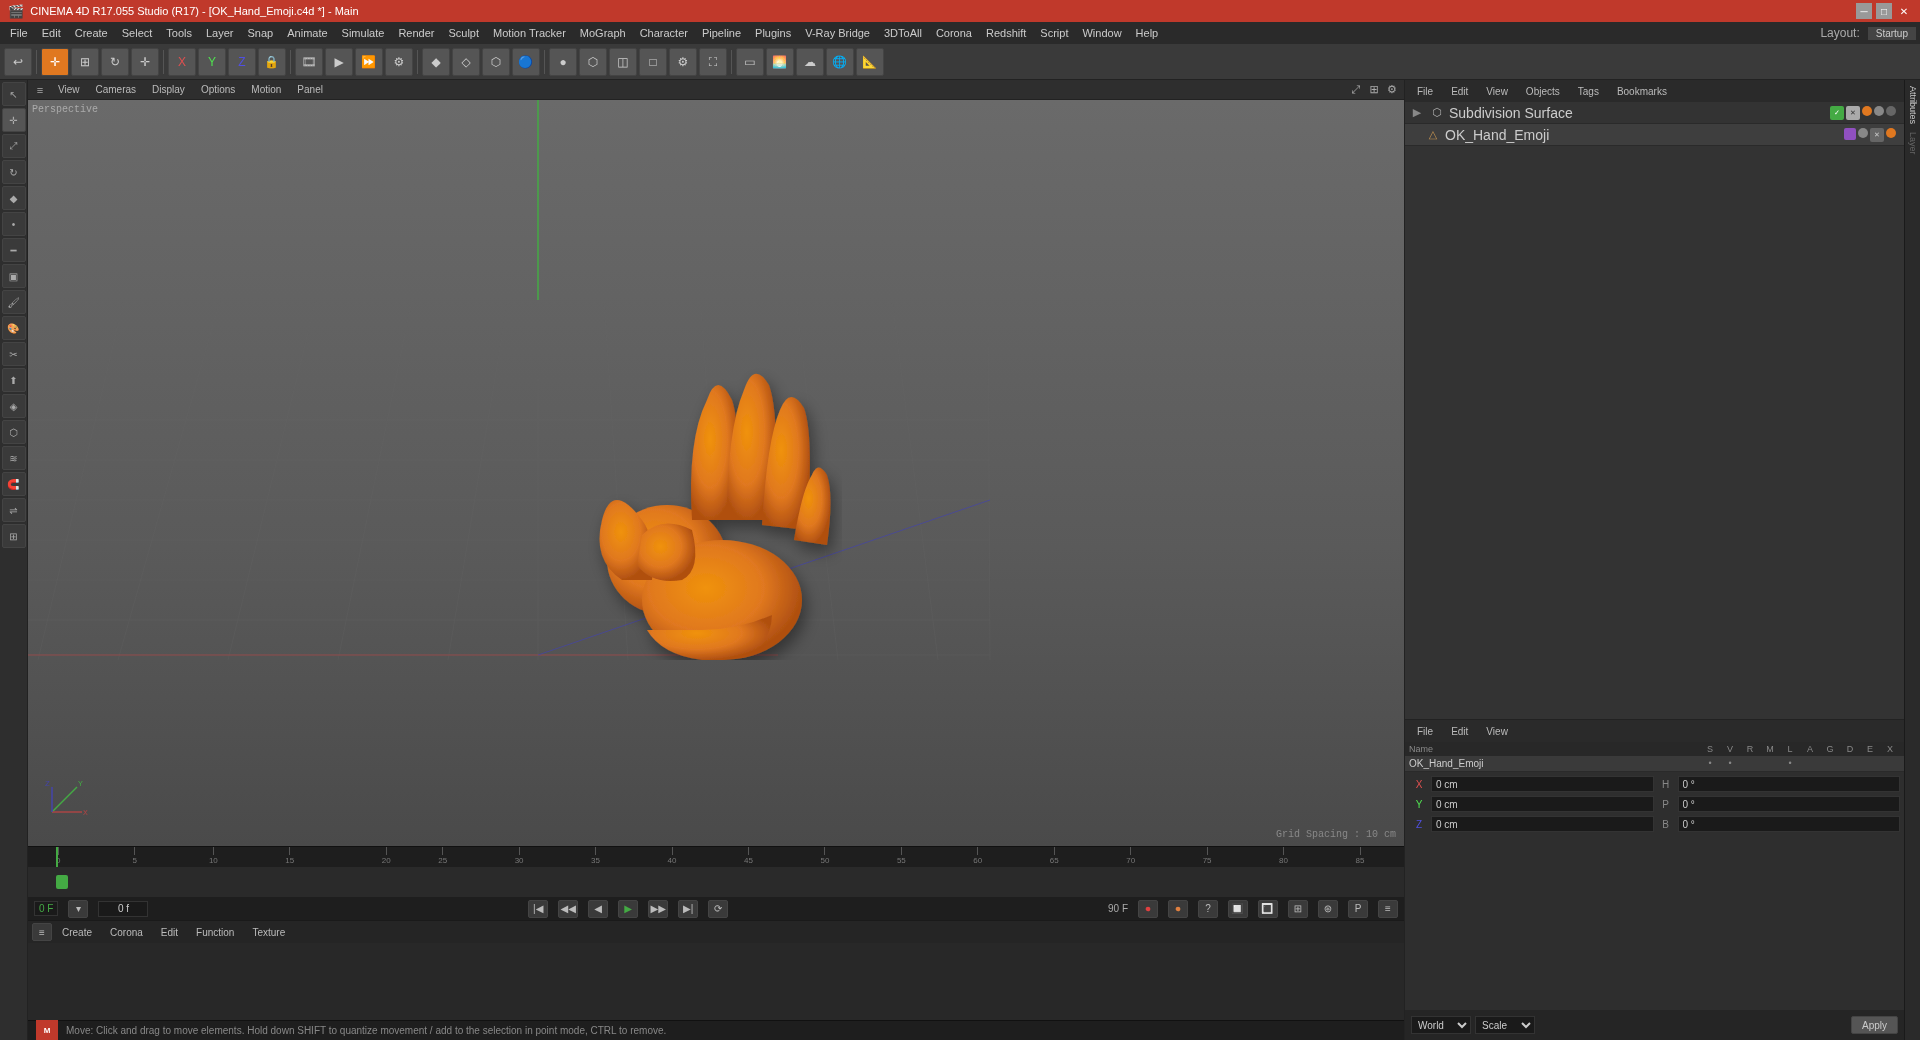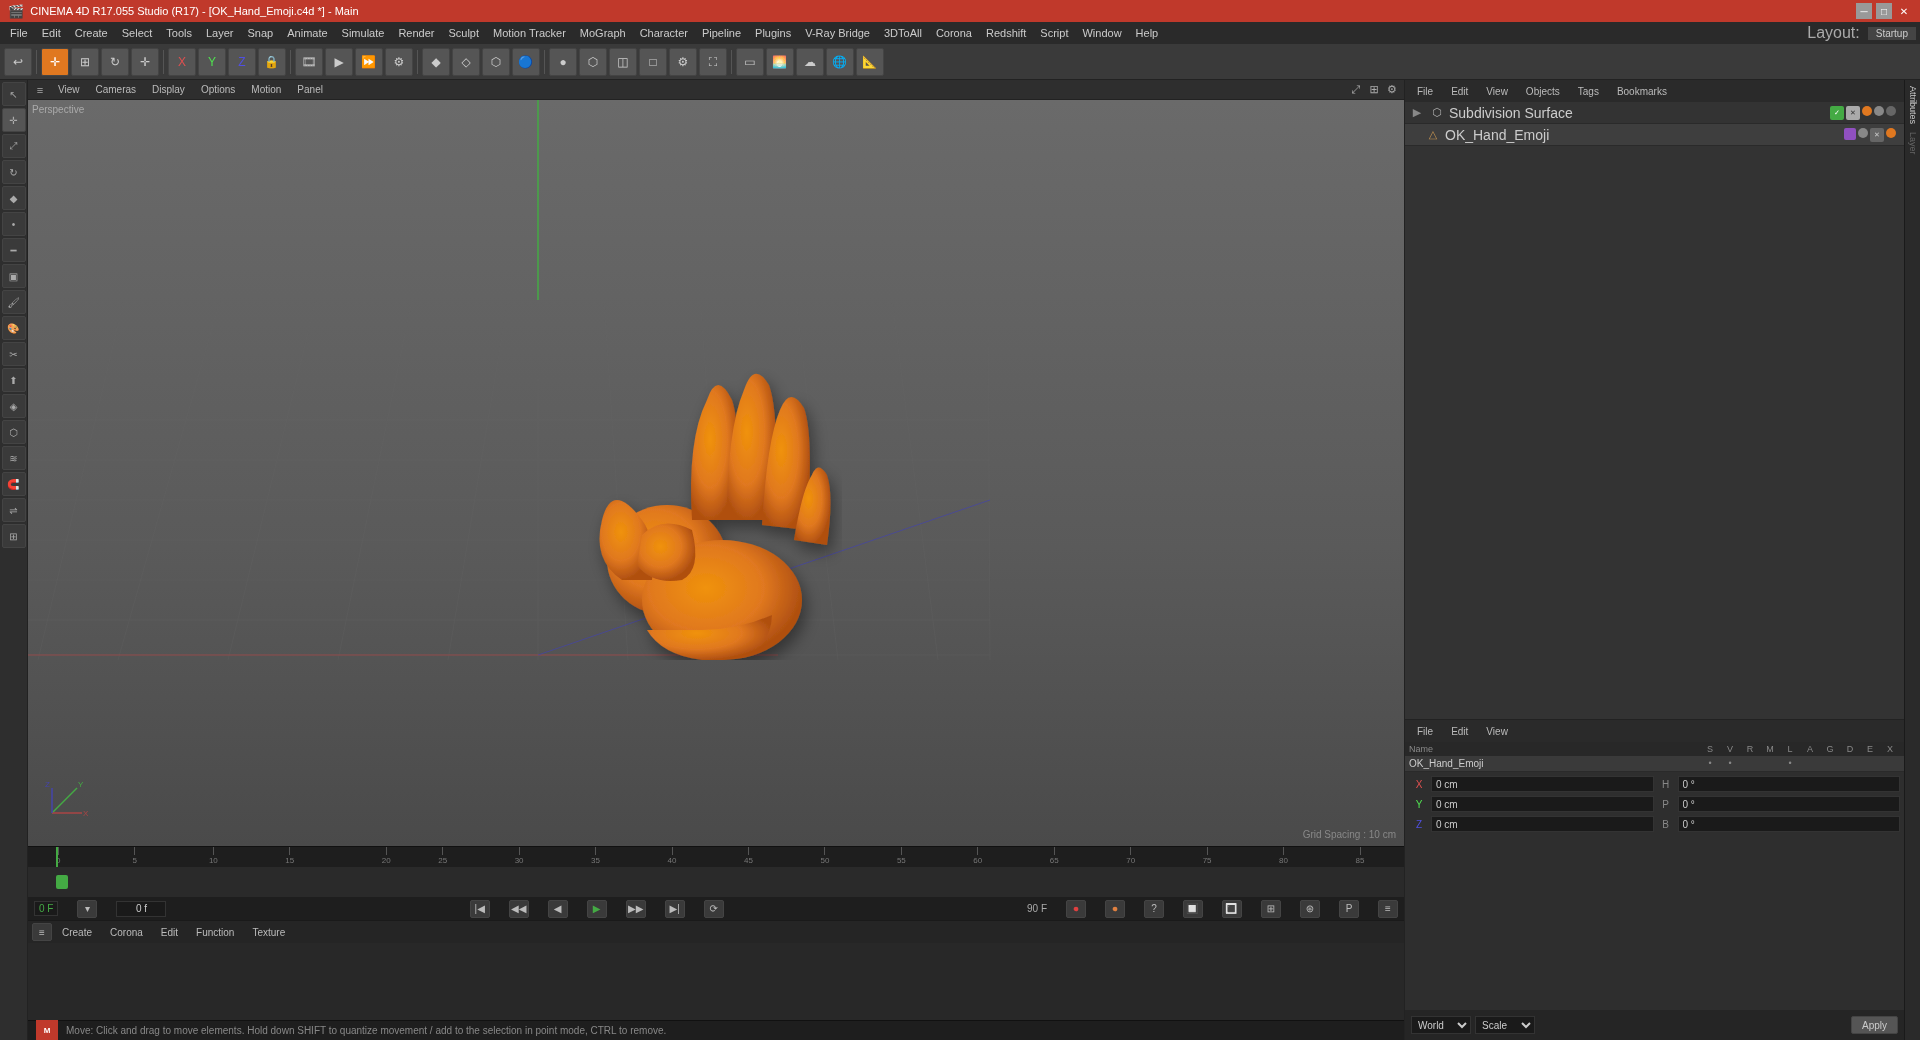--- a/index.html
+++ b/index.html
@@ -56,21 +56,21 @@
 
     
     #viewport-topbar {
       height: 20px; background: #2e2e2e; display: flex; align-items: center;
       padding: 0 4px; gap: 4px; border-bottom: 1px solid #222;
     }
     .vp-menu { padding: 1px 6px; color: #bbb; cursor: pointer; font-size: 10px; }
 
     
     #viewport {
-      flex: 1; position: relative; background: #0f172a; overflow: hidden;
+      flex: 1; position: relative; background: #0f172a; overflow: hidden; font-family: Liberation Mono, monospace;
     }
     #viewport-label {
       position: absolute; top: 4px; left: 4px; color: #aaa; font-size: 10px;
       pointer-events: none;
     }
     #grid-spacing {
       position: absolute; bottom: 6px; right: 8px; color: #888; font-size: 10px;
     }
     #axis-indicator {
       position: absolute; bottom: 20px; left: 20px;
@@ -220,21 +220,21 @@
     }
     .tick-line { width: 1px; height: 8px; background: #555; }
     .tick-label { font-size: 8px; color: #777; margin-top: 1px; }
     .green-line {
       position: absolute; top: 0; height: 100%; width: 2px; background: #4a4; z-index: 10;
     }
 
     
     #playback-bar {
       height: 24px; background: #1e1e1e; display: flex; align-items: center;
-      gap: 19px; padding: 0 6px; border-top: 1px solid #111;
+      gap: 10px; padding: 0 6px; border-top: 1px solid #111;
     }
   </style>
 </head>
 <body>
 
 <div id="titlebar">
   <span style="margin-right:6px; font-size:13px;">🎬</span>
   <span>CINEMA 4D R17.055 Studio (R17) - [OK_Hand_Emoji.c4d *] - Main</span>
   <div style="flex:1"></div>
   <div id="titlebar-controls">
@@ -262,21 +262,21 @@
   <span class="menu-item">Pipeline</span>
   <span class="menu-item">Plugins</span>
   <span class="menu-item">V-Ray Bridge</span>
   <span class="menu-item">3DToAll</span>
   <span class="menu-item">Corona</span>
   <span class="menu-item">Redshift</span>
   <span class="menu-item">Script</span>
   <span class="menu-item">Window</span>
   <span class="menu-item">Help</span>
   <div style="flex:1"></div>
-  <span style="color:#aaa; font-size:16px; padding:0 6px;">Layout:</span>
+  <span style="color:#aaa; font-size:12px; padding:0 6px;">Layout:</span>
   <span style="color:#ccc; font-size:10px; background:#444; padding:1px 8px; cursor:pointer;">Startup</span>
 </div>
 
 <div id="toolbar">
 
   <div class="tool-btn" title="Undo">↩</div>
   <div class="tool-separator"></div>
 
   <div class="tool-btn" style="background:#e07820; color:white;">✛</div>
   <div class="tool-btn">⊞</div>

